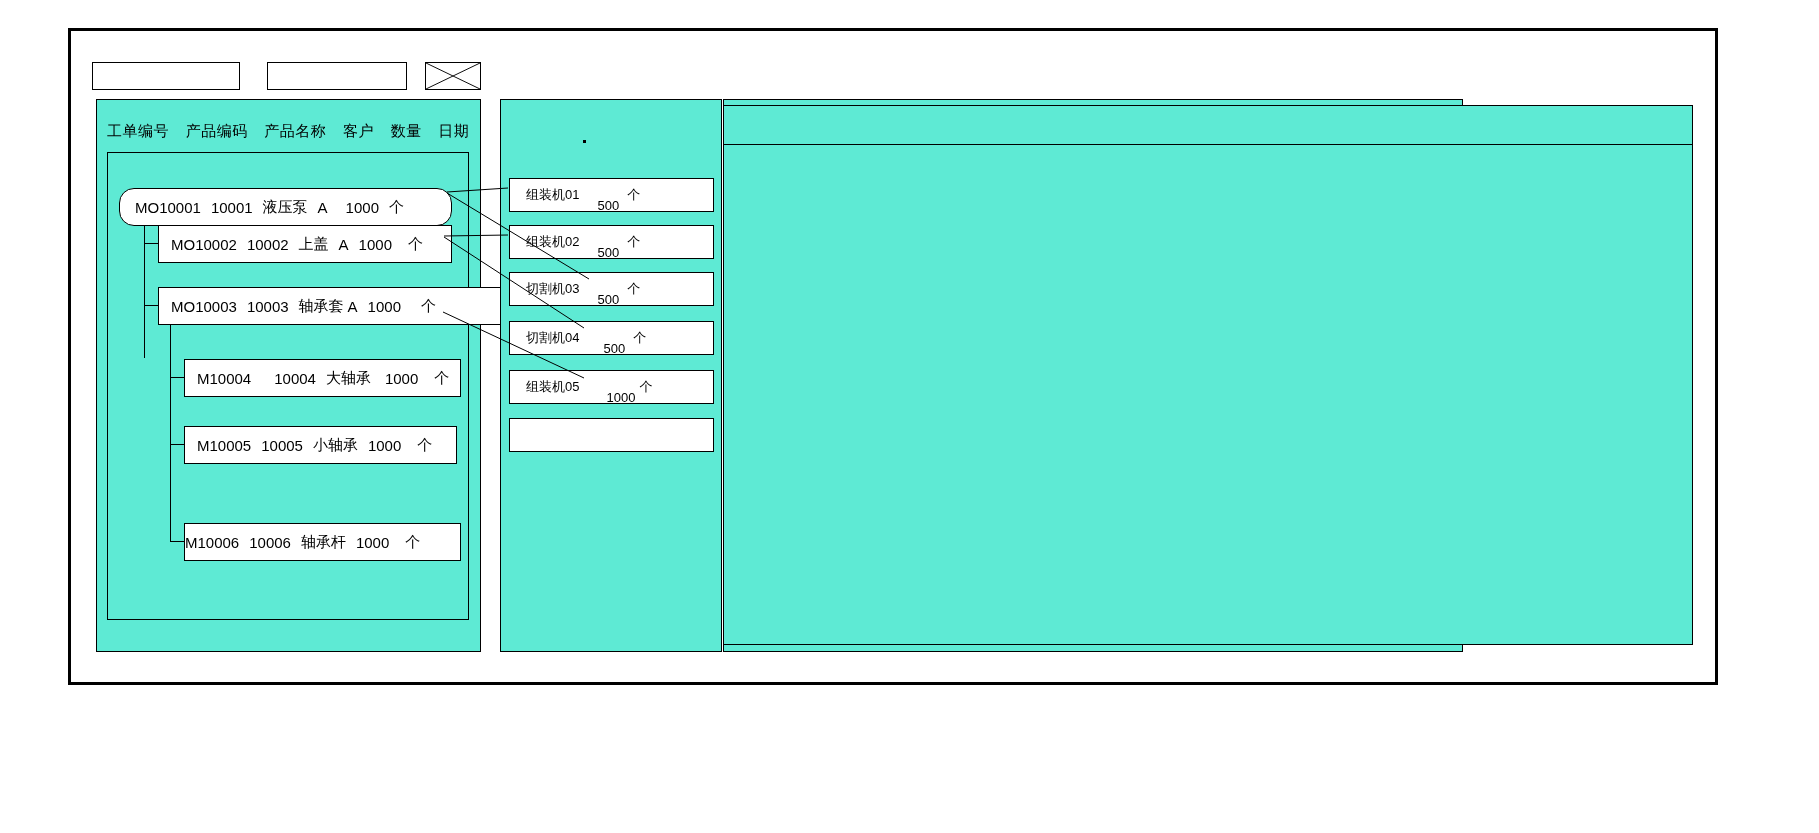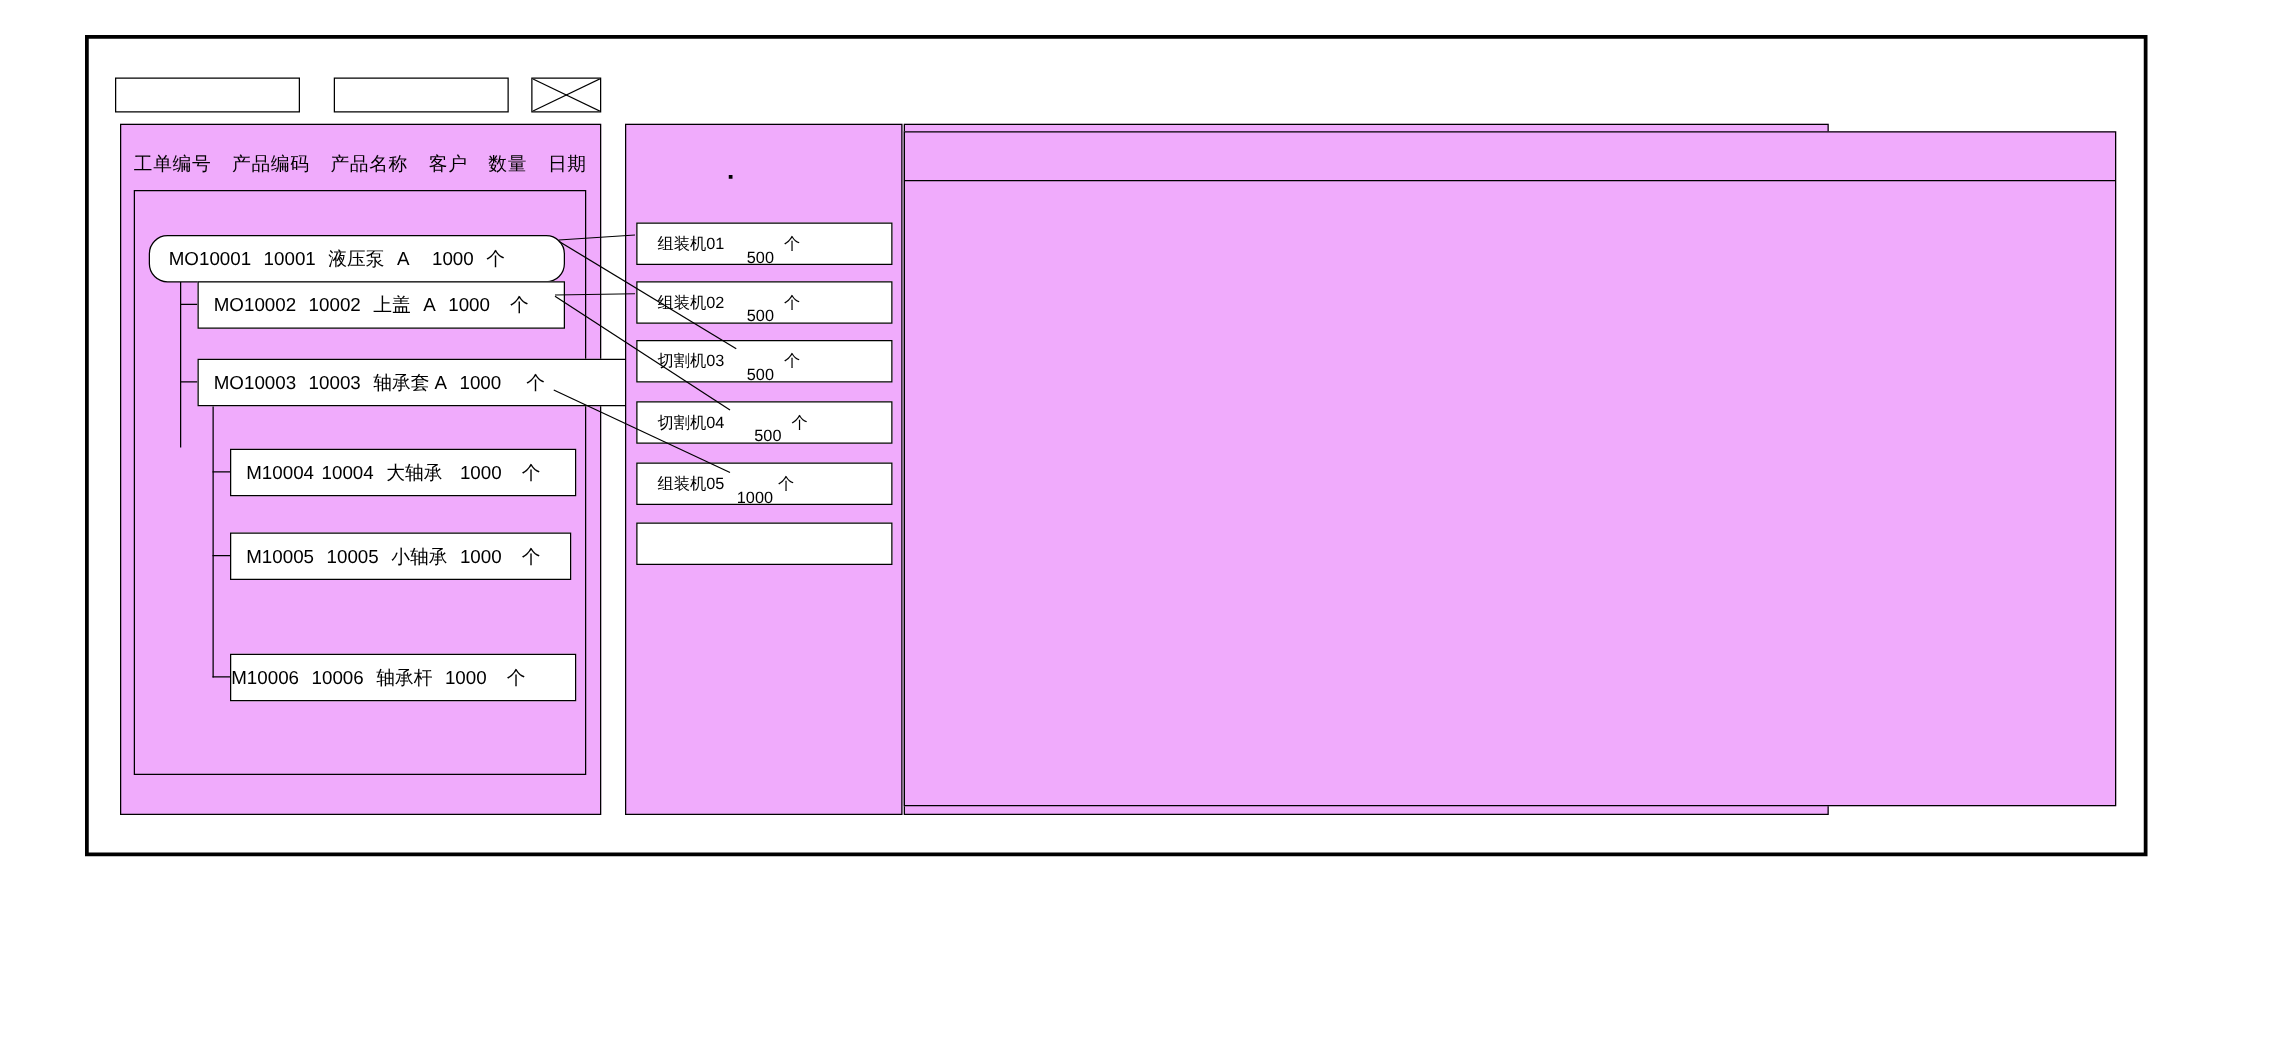--- a/index.html
+++ b/index.html
@@ -49,21 +49,21 @@
   .tb-box-1 { left: 0px;   width: 148px; }
   .tb-box-2 { left: 175px; width: 140px; }
   .tb-box-3 { left: 333px; width: 56px;  }
   .tb-box-3 svg { display: block; width: 100%; height: 100%; }
 
   
   .panel {
     position: absolute;
     border: 1px solid #000000;
     box-sizing: border-box;
-    background: #f0abfc;
+    background: #5eead4;
     text-decoration: underline;
   }
   .left-panel   { left: 96px;  top: 99px; width: 385px;  height: 553px; }
   .middle-panel { left: 500px; top: 99px; width: 222px;  height: 553px; }
   .right-panel  { left: 723px; top: 99px; width: 740px;  height: 553px; }
   .far-panel    { left: 723px; top: 105px; width: 970px; height: 540px;
                   border: 1px solid #000000; }
 
   
   .rp-header-rule {
@@ -213,21 +213,21 @@
       <div class="node" style="left:50px; top:134px; width:359px; padding-left:12px;">
         <span class="cell">MO10003</span>
         <span class="cell">10003</span>
         <span class="cell" style="margin-right:4px;">轴承套</span>
         <span class="cell">A</span>
         <span class="cell">1000</span>
         <span class="cell" style="margin-left:10px;">个</span>
       </div>
 
       <div class="node" style="left:76px; top:206px; width:277px; padding-left:12px;">
-        <span class="cell" style="margin-right:6px;">M10004</span>
+        <span class="cell" style="margin-right:23px;">M10004</span>
         <span class="cell">10004</span>
         <span class="cell">大轴承</span>
         <span class="cell" style="margin-left:4px;">1000</span>
         <span class="cell" style="margin-left:6px;">个</span>
       </div>
 
       <div class="node" style="left:76px; top:273px; width:273px; padding-left:12px;">
         <span class="cell">M10005</span>
         <span class="cell">10005</span>
         <span class="cell">小轴承</span>
@@ -267,21 +267,21 @@
       <span class="m-unit">个</span>
     </div>
 
     <div class="mbox" style="top:221px;">
       <span class="m-name" style="margin-right:24px;">切割机04</span>
       <span class="m-qty">500</span>
       <span class="m-unit">个</span>
     </div>
 
     <div class="mbox" style="top:270px;">
-      <span class="m-name" style="margin-right:10px;">组装机05</span>
+      <span class="m-name" style="margin-right:27px;">组装机05</span>
       <span class="m-qty" style="margin-right:4px;">1000</span>
       <span class="m-unit">个</span>
     </div>
 
     <div class="mbox" style="top:318px;">
       <span class="m-name"></span>
     </div>
   </div>
 
   <div class="panel right-panel"></div>

